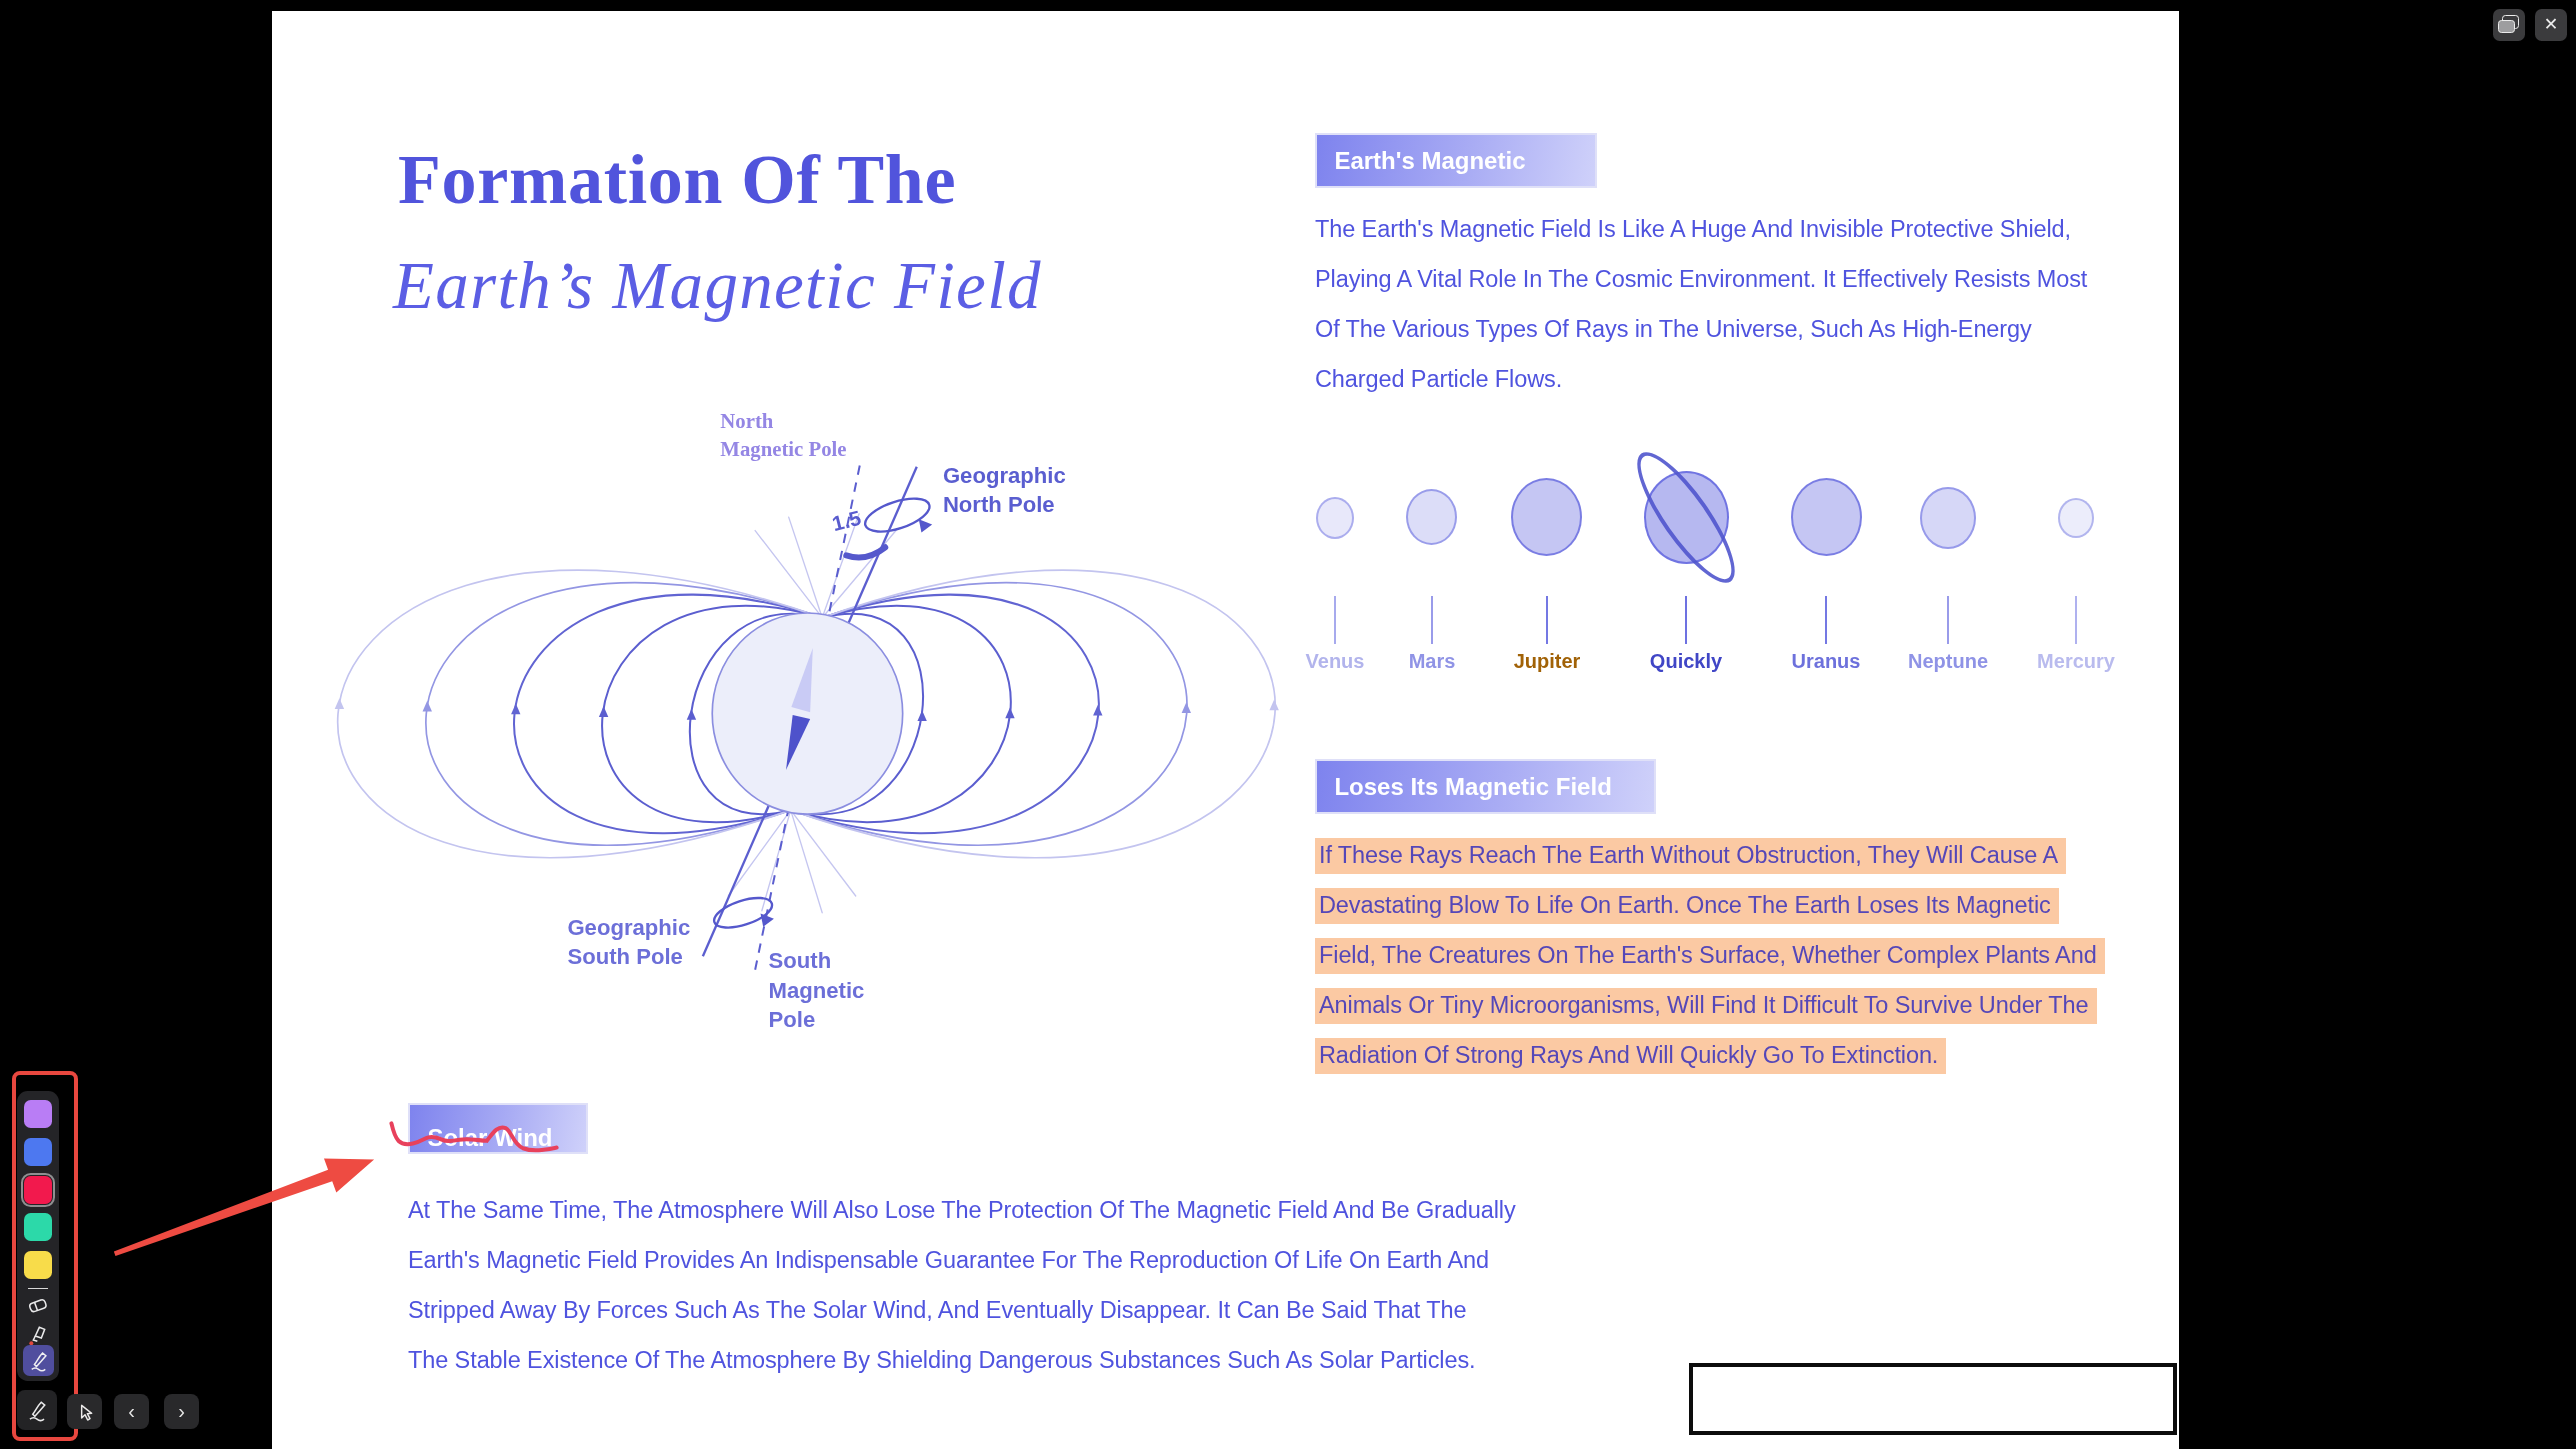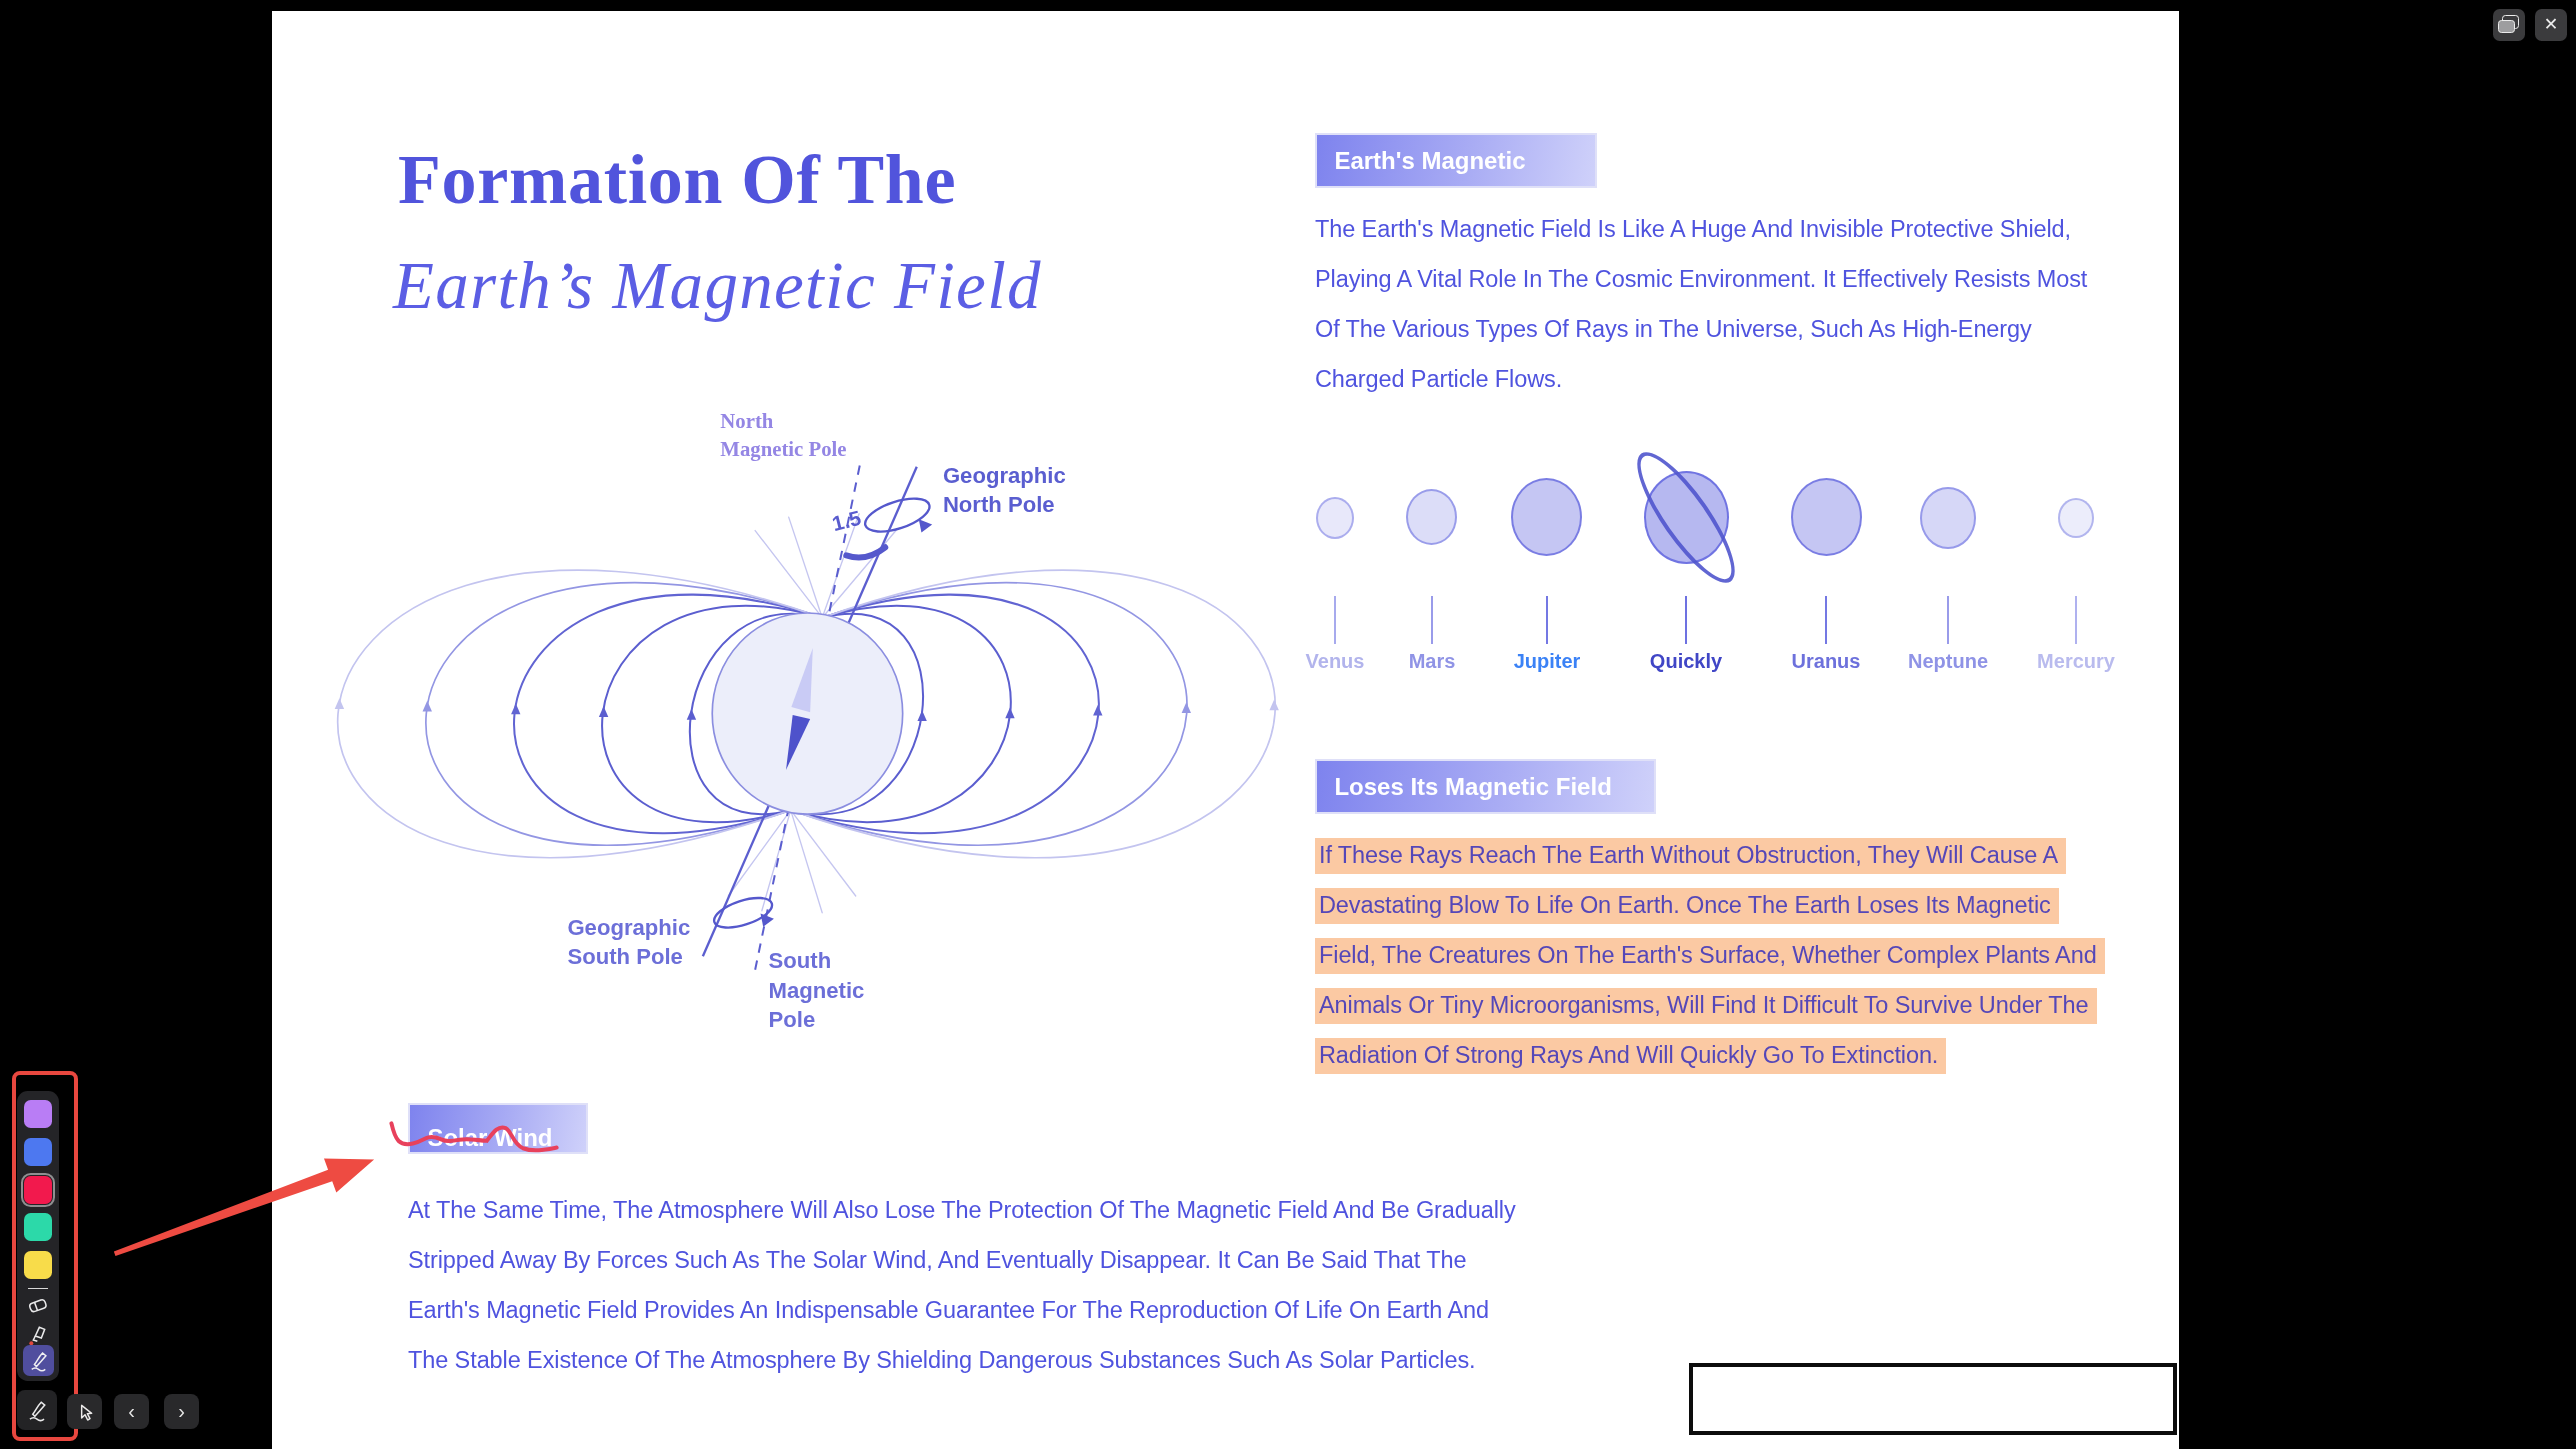--- a/index.html
+++ b/index.html
@@ -155,21 +155,21 @@
 
   <div id="planets" class="abs" style="left:0;top:0;width:2051px;height:1444px;pointer-events:none;">
       <div class="abs planet-ellipse" style="left: 1044px; top: 486px; width: 38px; height: 42px; background: rgba(109, 113, 225, 0.16); border: 2px solid rgba(109, 113, 225, 0.5);"></div>
       <div class="abs planet-tick" style="left: 1062px; top: 585px; background: rgba(109, 113, 225, 0.6);"></div>
       <div class="abs planet-label" style="left: 996px; top: 639px; color: rgb(178, 180, 236); font-weight: 600;">Venus</div>
       <div class="abs planet-ellipse" style="left: 1134px; top: 478px; width: 51px; height: 56px; background: rgba(109, 113, 225, 0.24); border: 2px solid rgba(109, 113, 225, 0.6);"></div>
       <div class="abs planet-tick" style="left: 1159px; top: 585px; background: rgba(109, 113, 225, 0.7);"></div>
       <div class="abs planet-label" style="left: 1093px; top: 639px; color: rgb(144, 148, 230); font-weight: 600;">Mars</div>
       <div class="abs planet-ellipse" style="left: 1239px; top: 467px; width: 71px; height: 78px; background: rgba(109, 113, 225, 0.4); border: 2px solid rgba(109, 113, 225, 0.85);"></div>
       <div class="abs planet-tick" style="left: 1274px; top: 585px; background: rgba(109, 113, 225, 0.95);"></div>
-      <div class="abs planet-label" style="left: 1208px; top: 639px; color: #3b82f6; font-weight: 600;">Jupiter</div>
+      <div class="abs planet-label" style="left: 1208px; top: 639px; color: #a16207; font-weight: 600;">Jupiter</div>
       <div class="abs planet-ellipse" style="left: 1372px; top: 460px; width: 85px; height: 93px; background: rgba(109, 113, 225, 0.5); border: 2px solid rgba(109, 113, 225, 0.95);"></div>
       <div id="saturn-ring" class="abs" style="left: 1336px; top: 483px; width: 156px; height: 47px; transform: rotate(55deg);"></div>
       <div class="abs planet-tick" style="left: 1413px; top: 585px; background: rgb(109, 113, 225);"></div>
       <div class="abs planet-label" style="left: 1347px; top: 639px; color: rgb(64, 70, 198); font-weight: bold;">Quickly</div>
       <div class="abs planet-ellipse" style="left: 1519px; top: 467px; width: 71px; height: 78px; background: rgba(109, 113, 225, 0.4); border: 2px solid rgba(109, 113, 225, 0.85);"></div>
       <div class="abs planet-tick" style="left: 1553px; top: 585px; background: rgba(109, 113, 225, 0.95);"></div>
       <div class="abs planet-label" style="left: 1487px; top: 639px; color: rgb(109, 113, 220); font-weight: 600;">Uranus</div>
       <div class="abs planet-ellipse" style="left: 1648px; top: 476px; width: 56px; height: 62px; background: rgba(109, 113, 225, 0.28); border: 2px solid rgba(109, 113, 225, 0.6);"></div>
       <div class="abs planet-tick" style="left: 1675px; top: 585px; background: rgba(109, 113, 225, 0.7);"></div>
       <div class="abs planet-label" style="left: 1609px; top: 639px; color: rgb(143, 147, 230); font-weight: 600;">Neptune</div>
@@ -187,22 +187,22 @@
       <div class="pl"><span class="pls">Field, The Creatures On The Earth's Surface, Whether Complex Plants And</span></div>
       <div class="pl"><span class="pls">Animals Or Tiny Microorganisms, Will Find It Difficult To Survive Under The</span></div>
       <div class="pl"><span class="pls">Radiation Of Strong Rays And Will Quickly Go To Extinction.</span></div>
     </div>
 
   <div id="badge-solar" class="abs badge">
     <span>Solar Wind</span>
   </div>
   <div id="para-solar" class="abs para">
       <div class="pl"><span class="pls">At The Same Time, The Atmosphere Will Also Lose The Protection Of The Magnetic Field And Be Gradually</span></div>
+      <div class="pl"><span class="pls">Earth's Magnetic Field Provides An Indispensable Guarantee For The Reproduction Of Life On Earth And</span></div>
       <div class="pl"><span class="pls">Stripped Away By Forces Such As The Solar Wind, And Eventually Disappear. It Can Be Said That The</span></div>
-      <div class="pl"><span class="pls">Earth's Magnetic Field Provides An Indispensable Guarantee For The Reproduction Of Life On Earth And</span></div>
       <div class="pl"><span class="pls">The Stable Existence Of The Atmosphere By Shielding Dangerous Substances Such As Solar Particles.</span></div>
     </div>
 
   <div id="black-rect" class="abs"></div>
 </div>
 
 <svg class="abs" style="left:94px;top:1130px;" width="309" height="174" viewBox="0 0 460 260">
   <polygon points="28.8,181.7 348.9,59.5 342.8,42.6 417.7,44.1 361.2,93.4 355.1,76.5 31.2,188.3" fill="#ee4b42"></polygon>
 </svg>
 <svg class="abs" style="left:386px;top:1114px;" width="215" height="47" viewBox="0 0 320 70">

